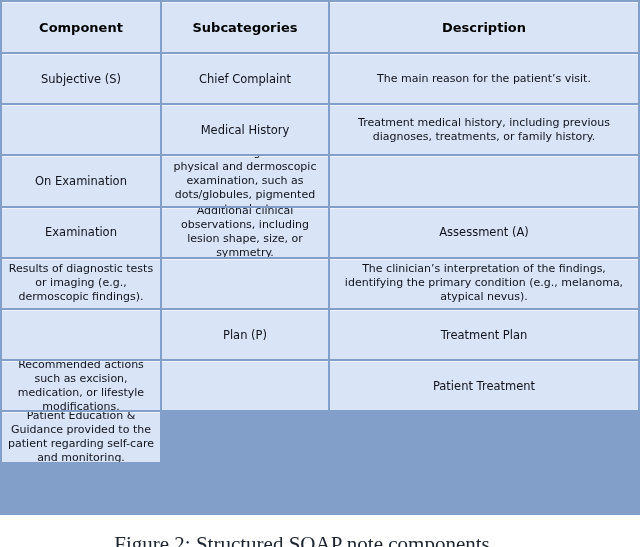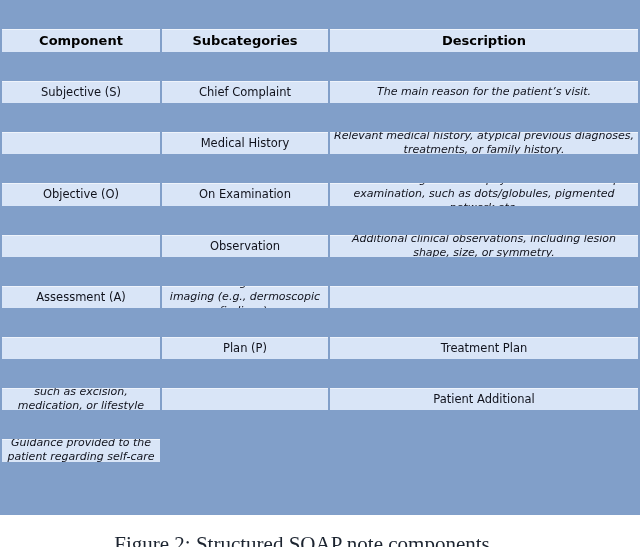--- a/index.html
+++ b/index.html
@@ -30,35 +30,33 @@
   }
   .cell {
     background: #d9e5f7;
     box-shadow: inset 0 1px 0 rgba(255,255,255,0.55);
     display: flex;
     align-items: center;
     justify-content: center;
     text-align: center;
     color: #10121c;
     overflow: hidden;
-    margin-top: 27px;
   }
   .cell.header {
     font-weight: bold;
     font-size: 13px;
     color: #000000;
   }
   .cell.comp, .cell.sub {
     font-size: 11.5px;
   }
   .cell.desc {
     font-size: 11px;
     line-height: 14px;
     padding: 1px 3px;
-    font-style: italic;
   }
   .caption {
     position: absolute;
     top: 532px;
     left: 0;
     width: 604px;
     text-align: center;
     font-family: "Liberation Serif", serif;
     font-size: 21px;
     color: #1c2430;
@@ -75,42 +73,42 @@
     <div class="cell header">Component</div>
     <div class="cell header">Subcategories</div>
     <div class="cell header">Description</div>
 
     <div class="cell comp">Subjective (S)</div>
     <div class="cell sub">Chief Complaint</div>
     <div class="cell desc">The main reason for the patient’s visit.</div>
 
     <div class="cell comp"></div>
     <div class="cell sub">Medical History</div>
-    <div class="cell desc">Relevant medical history, atypical previous diagnoses, treatments, or family history.</div>
+    <div class="cell desc">Treatment medical history, including previous diagnoses, treatments, or family history.</div>
 
-    <div class="cell comp">Objective (O)</div>
     <div class="cell sub">On Examination</div>
     <div class="cell desc">Detailed findings from the physical and dermoscopic examination, such as dots/globules, pigmented network etc.</div>
 
     <div class="cell comp"></div>
-    <div class="cell sub">Observation</div>
+    <div class="cell sub">Examination</div>
     <div class="cell desc">Additional clinical observations, including lesion shape, size, or symmetry.</div>
 
     <div class="cell comp">Assessment (A)</div>
     <div class="cell desc">Results of diagnostic tests or imaging (e.g., dermoscopic findings).</div>
 
     <div class="cell comp"></div>
+    <div class="cell desc">The clinician’s interpretation of the findings, identifying the primary condition (e.g., melanoma, atypical nevus).</div>
 
     <div class="cell comp"></div>
 
     <div class="cell comp">Plan (P)</div>
     <div class="cell sub">Treatment Plan</div>
     <div class="cell desc">Recommended actions such as excision, medication, or lifestyle modifications.</div>
 
     <div class="cell comp"></div>
-    <div class="cell sub">Patient Additional</div>
+    <div class="cell sub">Patient Treatment</div>
     <div class="cell desc">Patient Education &amp; Guidance provided to the patient regarding self-care and monitoring.</div>
 
   </div>
 
   <div class="caption">Figure 2: Structured SOAP note components</div>
 
 </div>
 
 </body></html>

